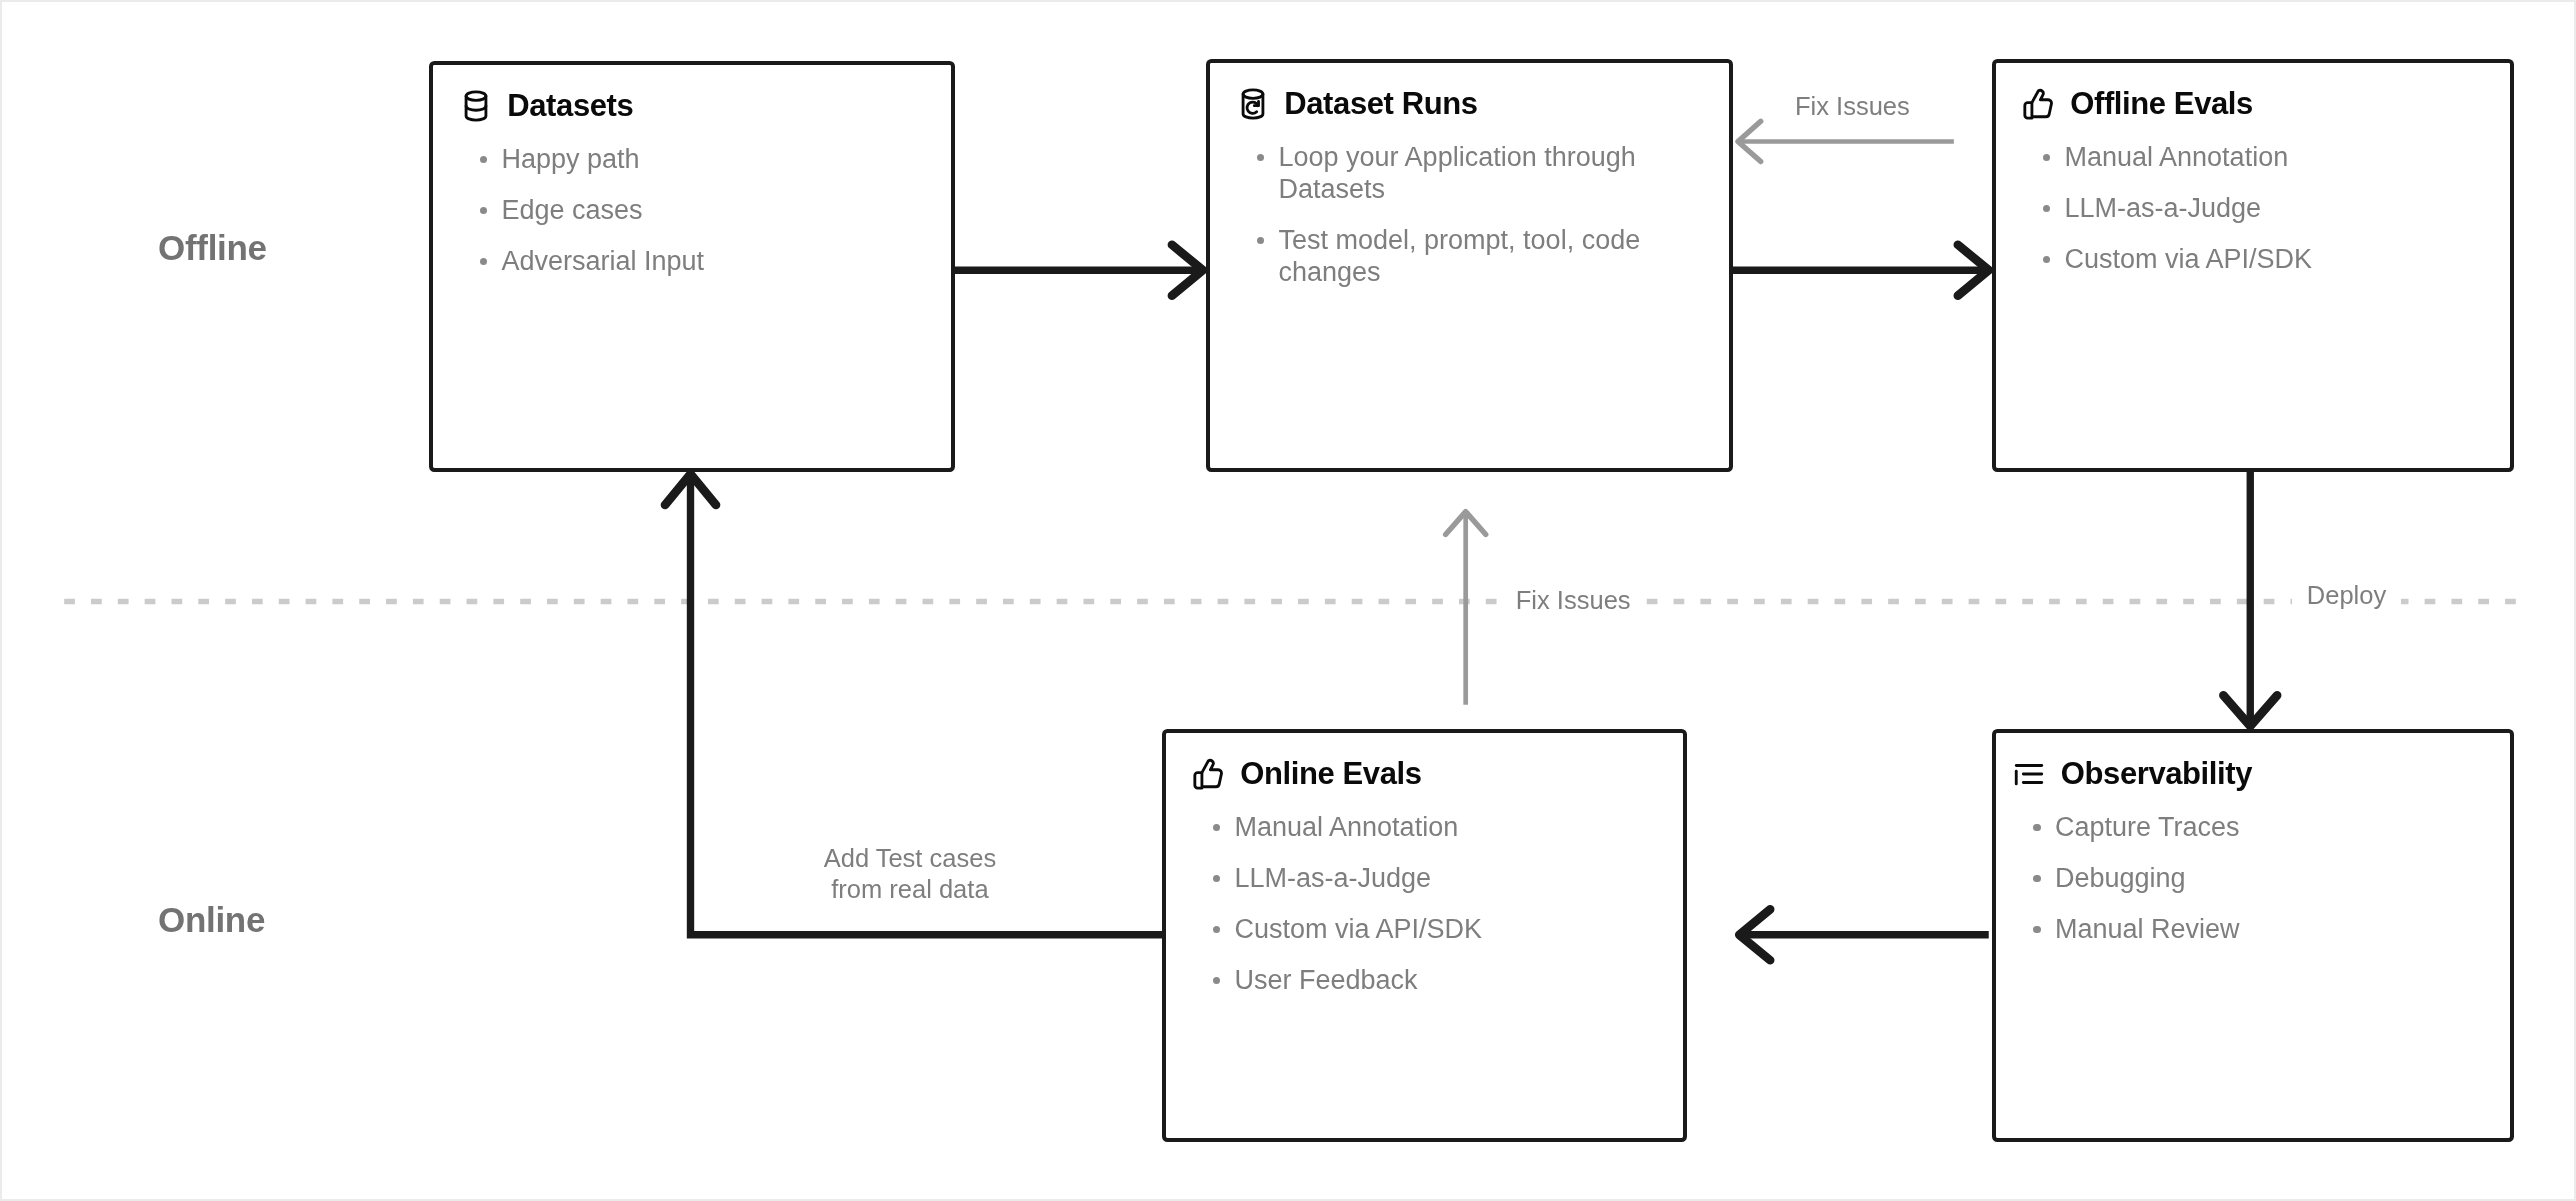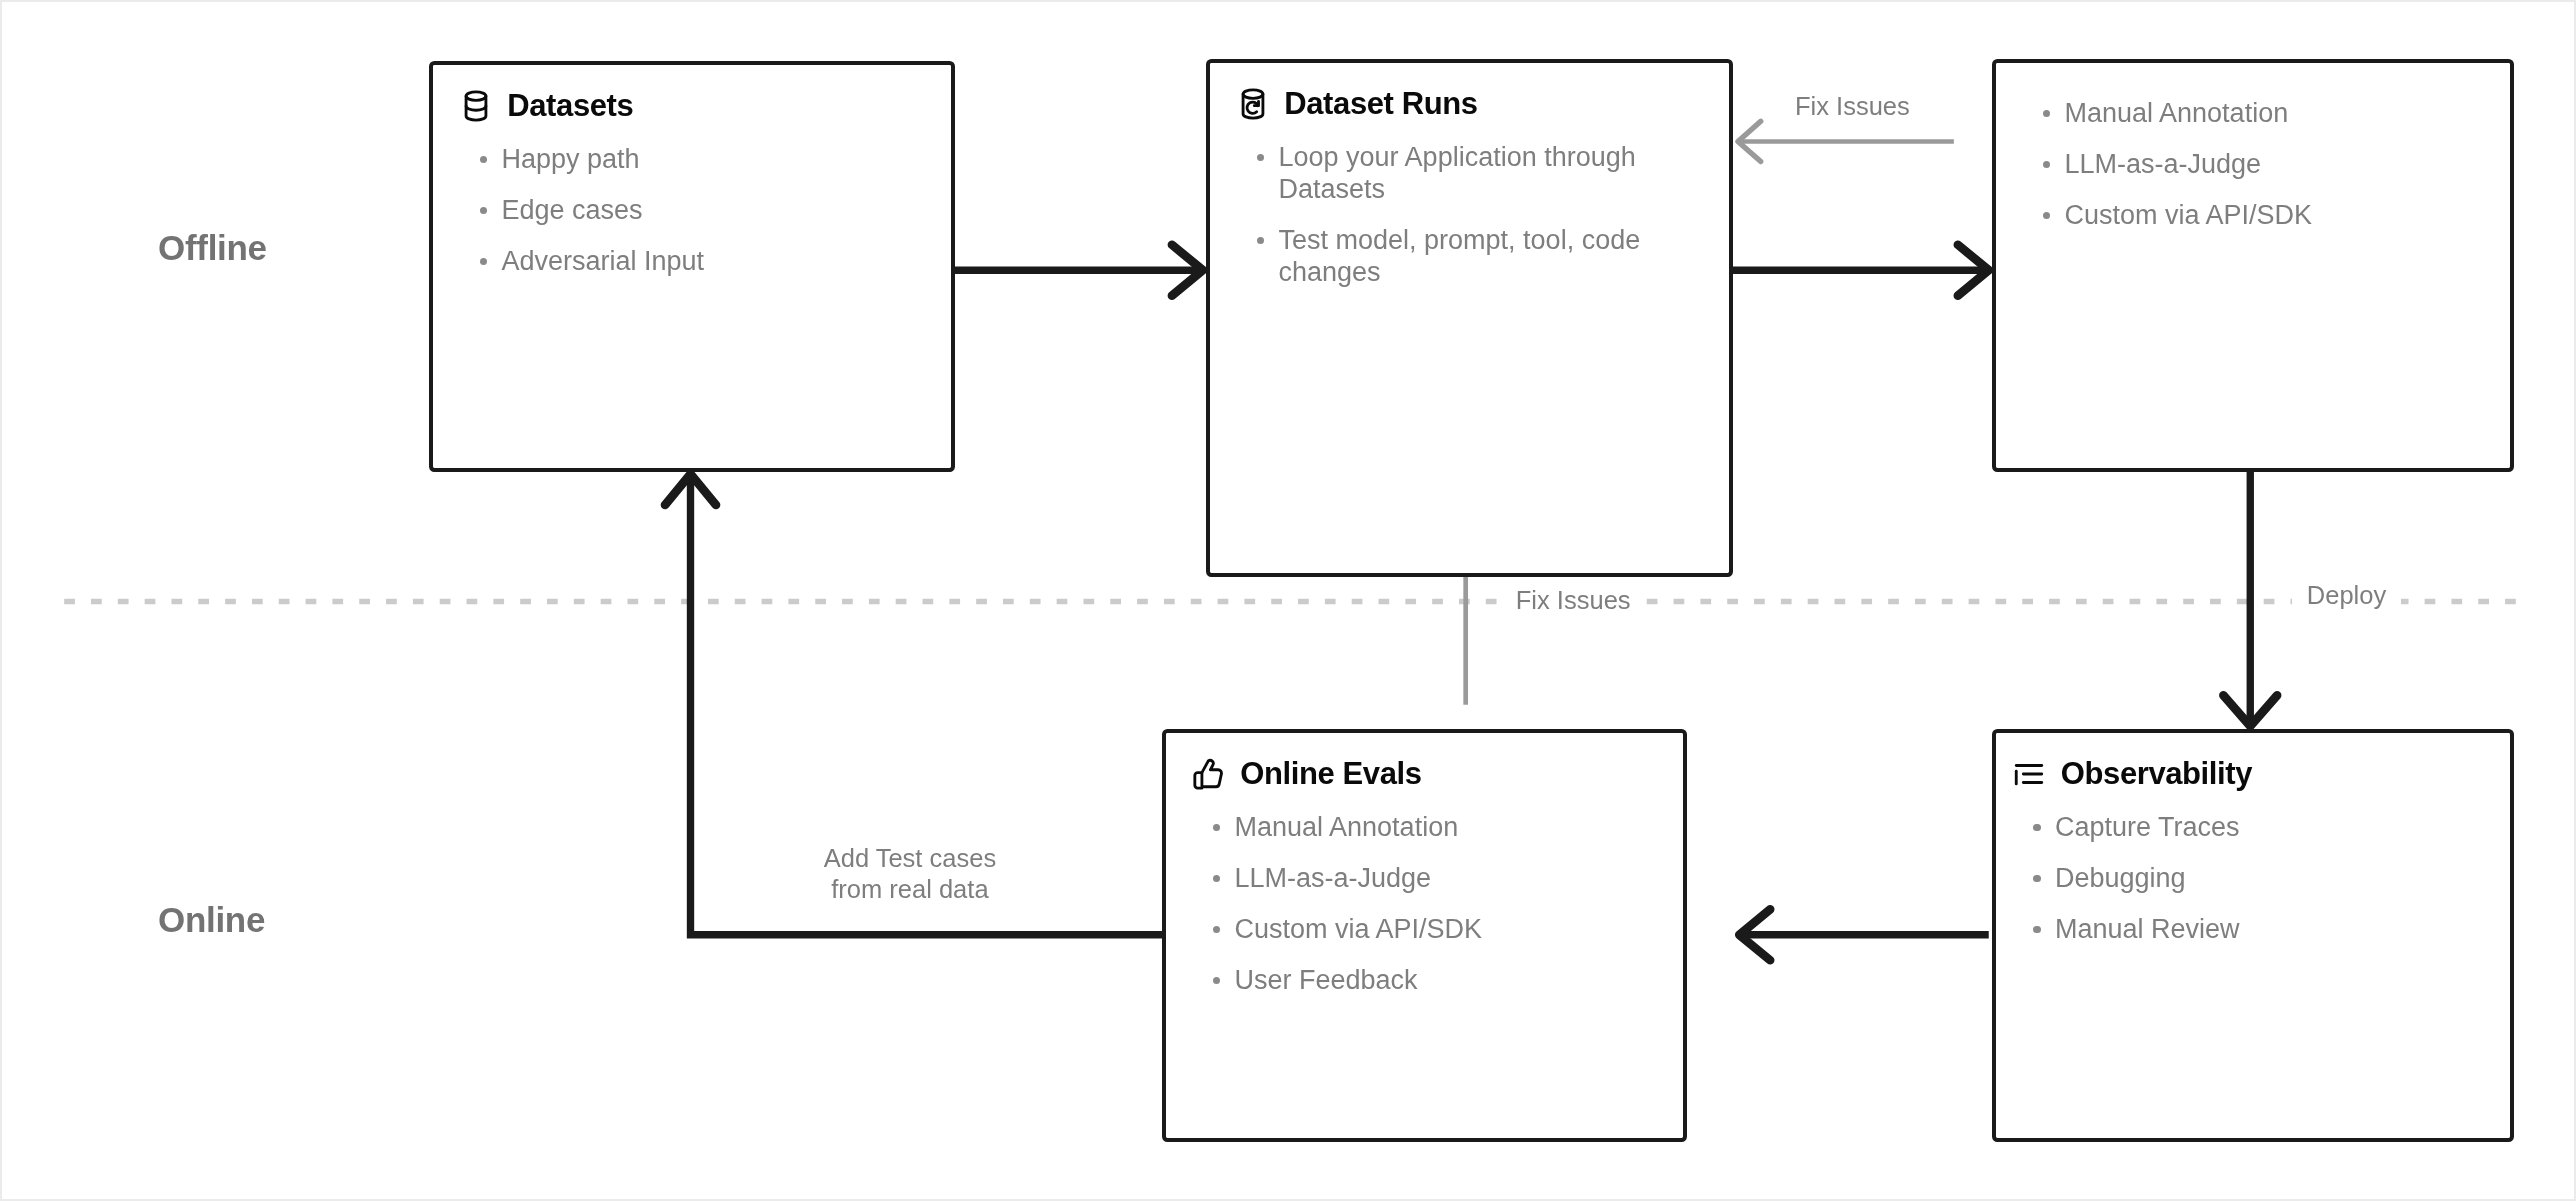--- a/index.html
+++ b/index.html
@@ -79,21 +79,21 @@
     left: 9.4px;
     top: 12px;
     width: 7.4px;
     height: 7.4px;
     border-radius: 50%;
     background: #8a8a8a;
   }
 
   
   #node-datasets      { left: 427px;  top: 59px;   width: 526px;  height: 411px; }
-  #node-dataset-runs  { left: 1204px; top: 57px;   width: 527px;  height: 518px; }
+  #node-dataset-runs  { left: 1204px; top: 57px;   width: 527px;  height: 413px; }
   #node-offline-evals { left: 1990px; top: 57px;   width: 522px;  height: 413px; }
   #node-online-evals  { left: 1160px; top: 727px; width: 525px;  height: 413px; }
   #node-observability { left: 1990px; top: 727px; width: 522px;  height: 413px; padding-left: 16px; }
 
   
   #wires {
     position: absolute;
     left: 0; top: 0;
     width: 2576px;
     height: 1201px;
@@ -201,20 +201,29 @@
       </span>
       <span class="node-title">Dataset Runs</span>
     </div>
     <ul class="node-list">
       <li>Loop your Application through Datasets</li>
       <li>Test model, prompt, tool, code changes</li>
     </ul>
   </div>
 
   <div class="node" id="node-offline-evals">
+    <div class="node-head">
+      <span class="node-icon">
+        <svg viewBox="0 0 24 24" fill="none" stroke="#0a0a0a" stroke-width="2" stroke-linecap="round" stroke-linejoin="round">
+          <path d="M7 22h-3a2 2 0 0 1-2-2v-7a2 2 0 0 1 2-2h3"></path>
+          <path d="M7 11l4.5-8.2a2.2 2.2 0 0 1 3.2 2.9L13 9h5.4a2.4 2.4 0 0 1 2.35 2.9l-1.5 7A2.4 2.4 0 0 1 16.9 21H7z"></path>
+        </svg>
+      </span>
+      <span class="node-title">Offline Evals</span>
+    </div>
     <ul class="node-list">
       <li>Manual Annotation</li>
       <li>LLM-as-a-Judge</li>
       <li>Custom via API/SDK</li>
     </ul>
   </div>
 
   <div class="node" id="node-online-evals">
     <div class="node-head">
       <span class="node-icon">

